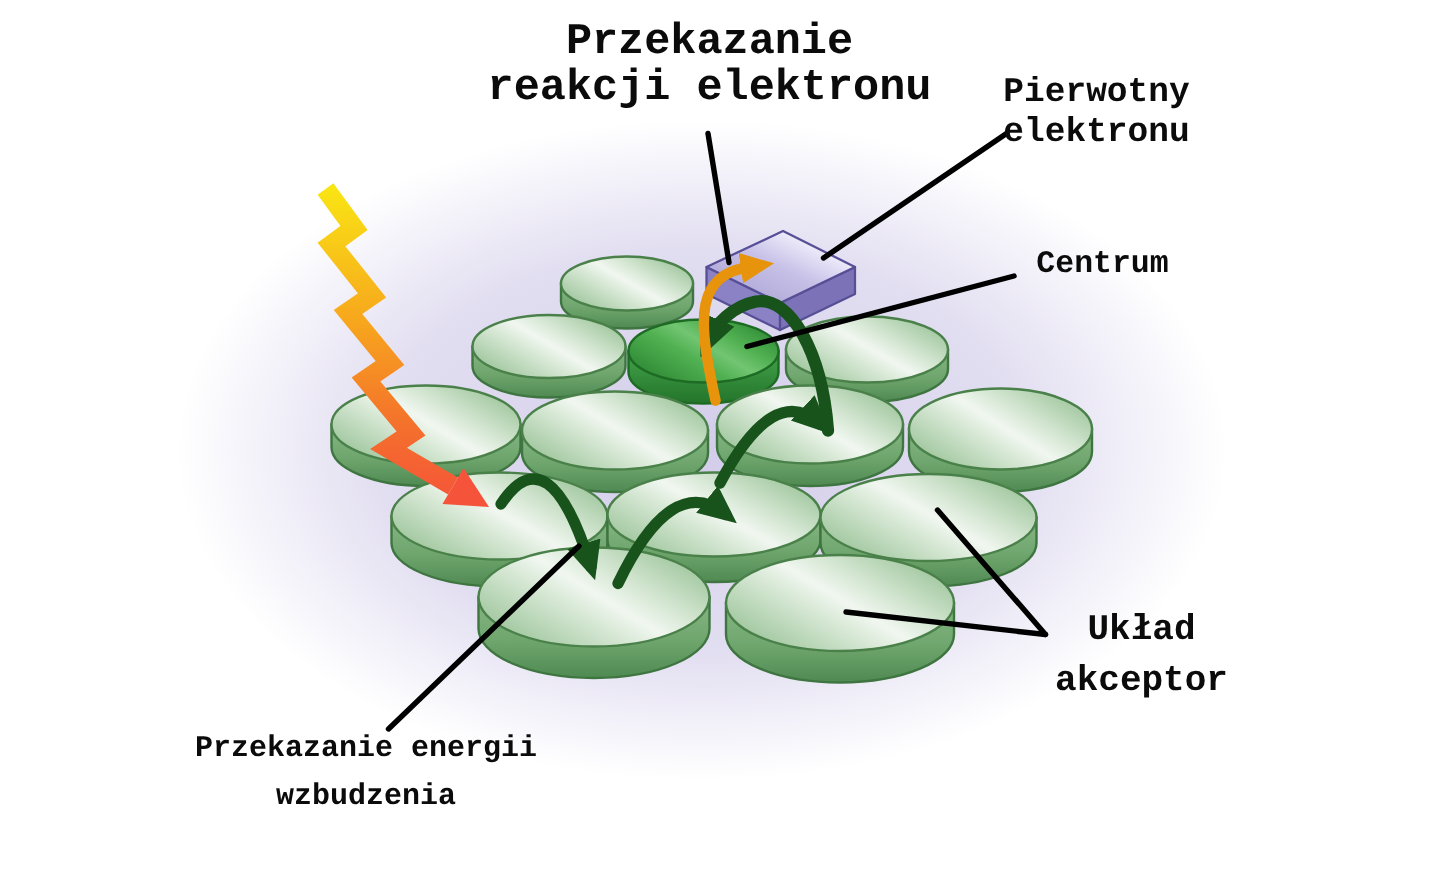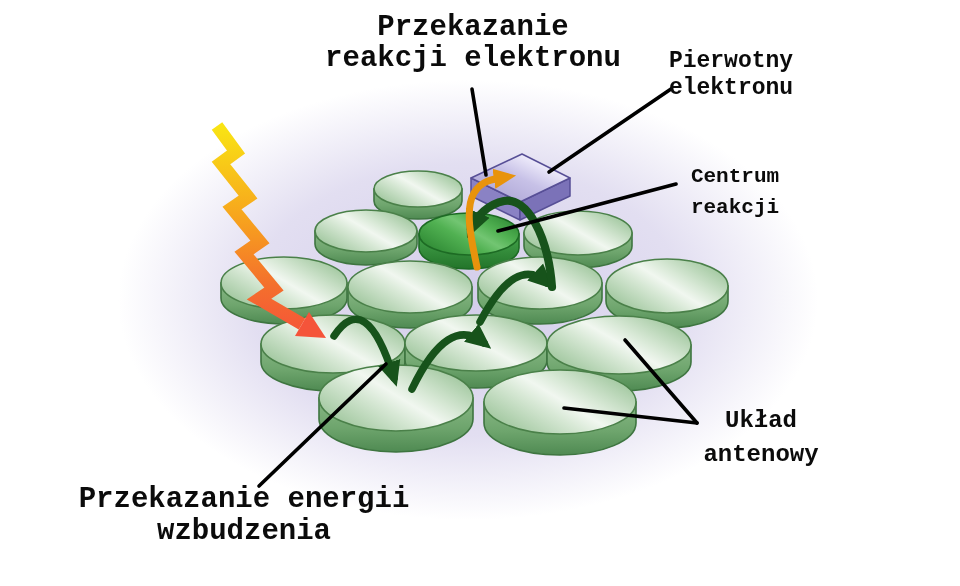--- a/index.html
+++ b/index.html
@@ -13,21 +13,21 @@
 
   .label {
     position:absolute; transform:translateX(-50%);
     text-align:center; color:#0b0b0b; font-weight:600; white-space:nowrap;
   }
   .label-ejected   { left:473px; top:12px;  font-size:29px; line-height:31px; }
   .label-acceptor  { left:731px; top:48px;  font-size:23px; line-height:27px; }
   .label-foton     { left:218px; top:78px;  font-size:28px; line-height:30px; }
   .label-center    { left:735px; top:161px; font-size:21px; line-height:31px; }
   .label-antenna   { left:761px; top:404px; font-size:24px; line-height:34px; }
-  .label-energy    { left:244px; top:484px; font-size:29px; line-height:32px; }
+  .label-energy    { left:244px; top:484px; font-size:20px; line-height:32px; }
 
   .energy-arc   { stroke:var(--arrow-green,#17531b); fill:none; stroke-width:7.5px; stroke-linecap:round; }
   .energy-arc.thick { stroke-width:8.2px; }
   .arc-head     { fill:var(--arrow-green,#17531b); }
   .electron-arrow { stroke:var(--arrow-orange,#e8930c); fill:none; stroke-width:7px; stroke-linecap:round; }
   .orange-head  { fill:var(--arrow-orange,#e8930c); }
   .pointer-line { stroke:var(--pointer-black,#000000); stroke-width:3.6px; stroke-linecap:round; }
 </style>
 </head>
 <body>
@@ -183,26 +183,25 @@
   </div>
 
   <div class="label label-acceptor">
     <div>Pierwotny</div>
     <div>elektronu</div>
   </div>
 
 
   <div class="label label-center">
     <div>Centrum</div>
-    <div>reakcji</div>
   </div>
 
   <div class="label label-antenna">
     <div>Układ</div>
-    <div>antenowy</div>
+    <div>akceptor</div>
   </div>
 
   <div class="label label-energy">
     <div>Przekazanie energii</div>
     <div>wzbudzenia</div>
   </div>
 
 </div>
 
 </body></html>

